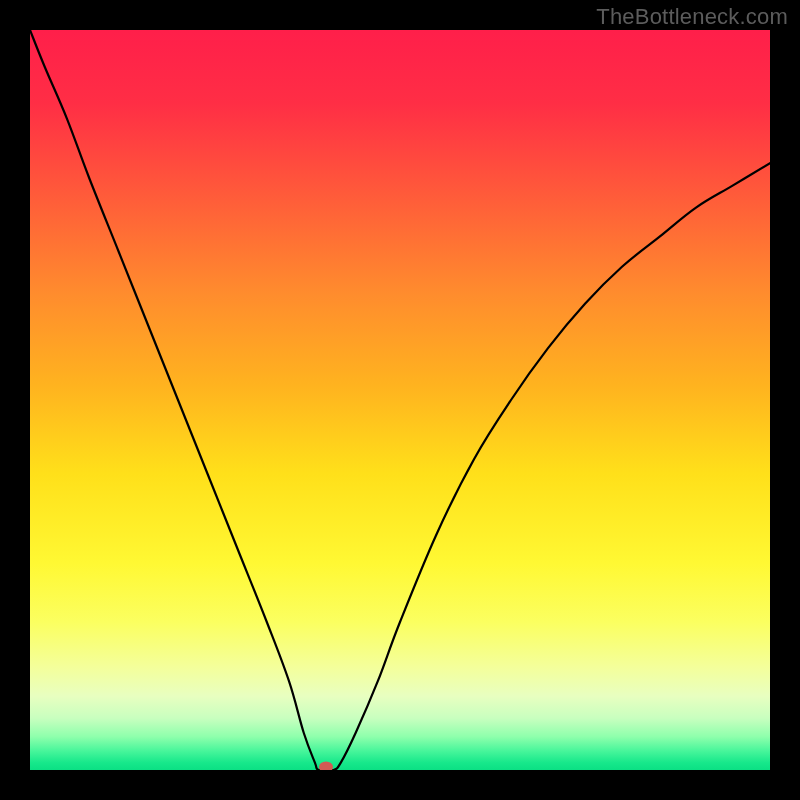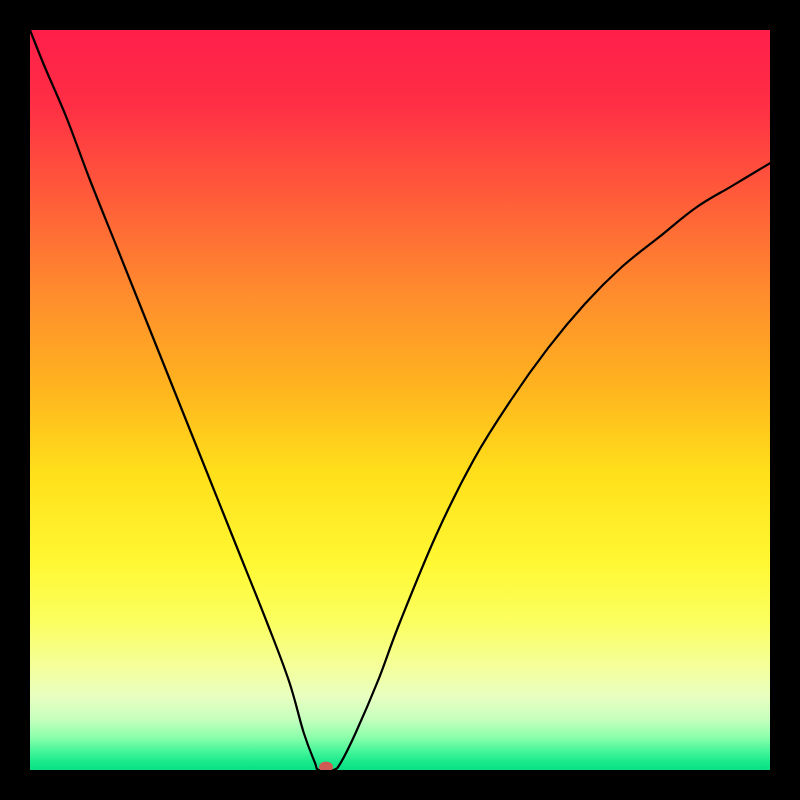--- a/index.html
+++ b/index.html
@@ -33,20 +33,21 @@
     color: #5c5c5c;
     font-weight: 500;
     letter-spacing: 0.2px;
     user-select: none;
   }
 </style>
 </head>
 <body>
 
 <div class="stage">
+  <div class="watermark">TheBottleneck.com</div>
   <div class="plot">
     <svg id="plot-svg" width="740" height="740" viewBox="0 0 740 740">
       <defs>
         <linearGradient id="bg-grad" x1="0" y1="0" x2="0" y2="1">
             <stop offset="0%" stop-color="#ff1f4a"></stop>
             <stop offset="10%" stop-color="#ff2e45"></stop>
             <stop offset="22%" stop-color="#ff5a3a"></stop>
             <stop offset="35%" stop-color="#ff8a2e"></stop>
             <stop offset="48%" stop-color="#ffb31f"></stop>
             <stop offset="60%" stop-color="#ffe01a"></stop>

